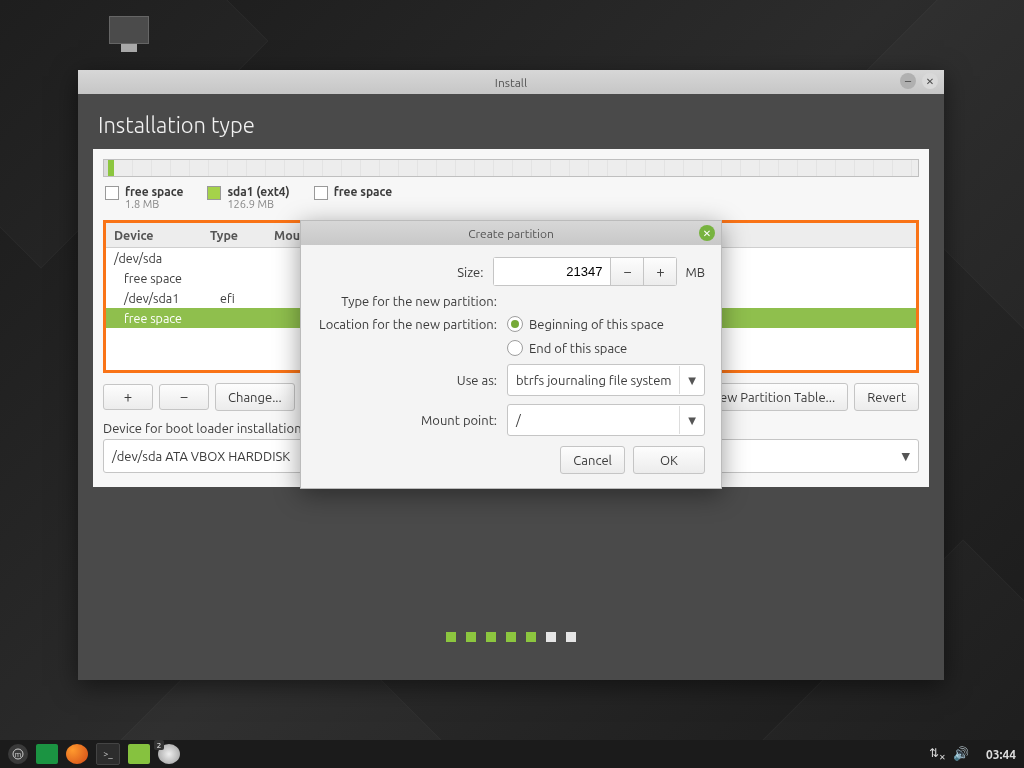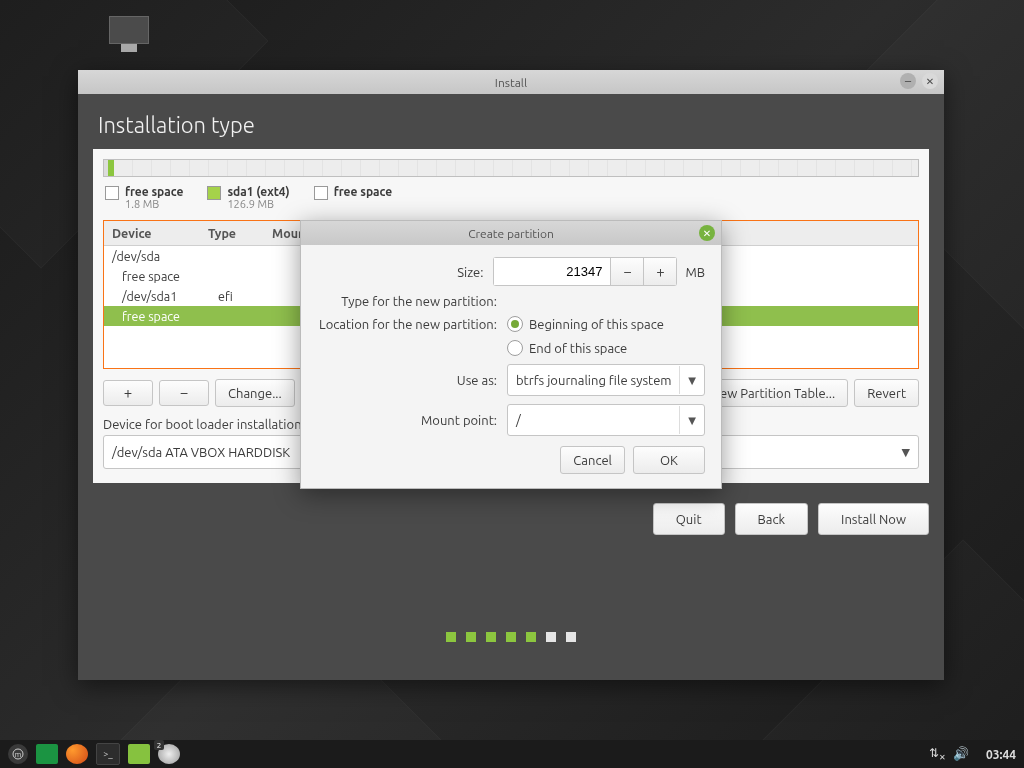--- a/index.html
+++ b/index.html
@@ -104,21 +104,21 @@
     font-size: 12px; align-items:flex-start;
   }
   .legend .item { display:flex; gap:6px; align-items:flex-start; }
   .legend .sw { width:12px; height:12px; border:1px solid #999; margin-top:1px; }
   .legend .sw.green { background:#a5d24a; }
   .legend .sw.white { background:#fff; }
   .legend .lbl { font-weight:bold; }
   .legend .sub { color:#888; font-size:11px; display:block; }
   
   .tbl {
-    border: 1px solid #f97316;
+    border: 3px solid #f97316;
     background:#fff;
     font-size:12.5px;
   }
   .thead { display:flex; background:#ededed; border-bottom:1px solid #cfcfcf; }
   .thead div { padding:5px 8px; font-weight:bold; color:#555;}
   .c-dev { width:80px; flex:0 0 80px; }
   .c-type { width:48px; flex:0 0 48px;}
   .c-mp   { flex:1; }
   .trow { display:flex; }
   .trow div { padding:3px 8px; }
@@ -375,25 +375,20 @@
       <div class="btn">Revert</div>
     </div>
 
     <div class="boot-label">Device for boot loader installation:</div>
     <div class="boot-select">
       <span>/dev/sda   ATA VBOX HARDDISK</span>
       <span class="chev">▼</span>
     </div>
   </div>
 
-  <div class="footer">
-    <div class="btn">Quit</div>
-    <div class="btn">Back</div>
-    <div class="btn">Install Now</div>
-  </div>
 
   <div class="pager">
     <div class="dot"></div>
     <div class="dot"></div>
     <div class="dot"></div>
     <div class="dot"></div>
     <div class="dot"></div>
     <div class="dot inactive"></div>
     <div class="dot inactive"></div>
   </div>

